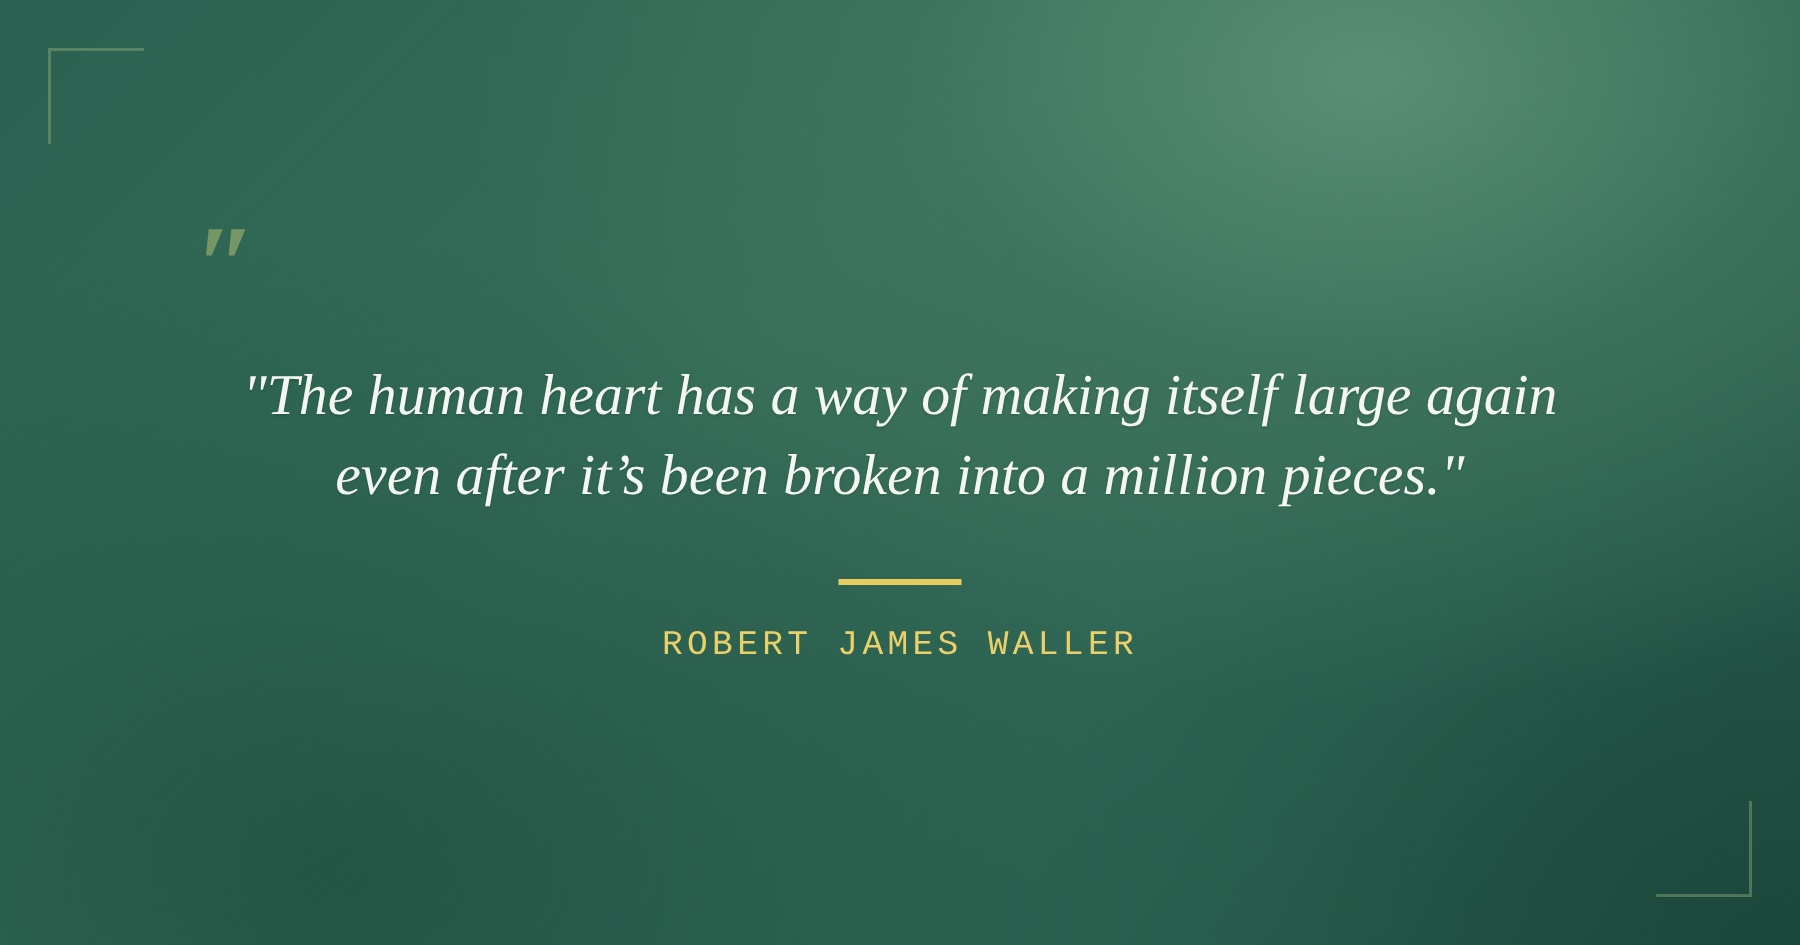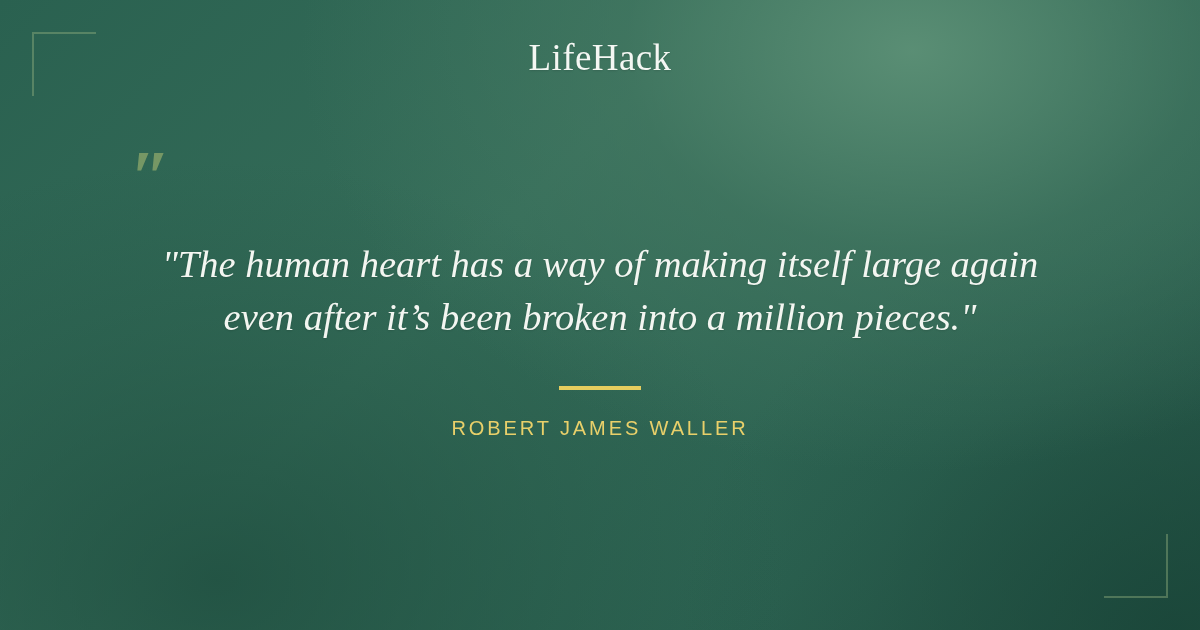--- a/index.html
+++ b/index.html
@@ -102,37 +102,36 @@
   .divider {
     width: 82px;
     height: 4px;
     margin: 42px auto 0 auto;
     background: #e6cd5e;
   }
 
   .author {
     margin-top: 27px;
     text-align: center;
-    font-family: Liberation Sans, sans-serif;
-    font-size: 20px;
+    font-family: Liberation Mono, monospace;
+    font-size: 23px;
     font-weight: 500;
     letter-spacing: 2.9px;
     color: #e9d06a;
     text-transform: uppercase;
   }
 </style>
 </head>
 <body>
 
 <div class="card">
 
   <div class="corner corner-tl"></div>
   <div class="corner corner-br"></div>
 
-  <div class="brand">LifeHack</div>
 
   <div class="content">
 
     <div class="quote-mark">″</div>
 
     <div class="quote-text">"The human heart has a way of making itself large again
 even after it’s been broken into a million pieces."</div>
 
     <div class="divider"></div>
 

